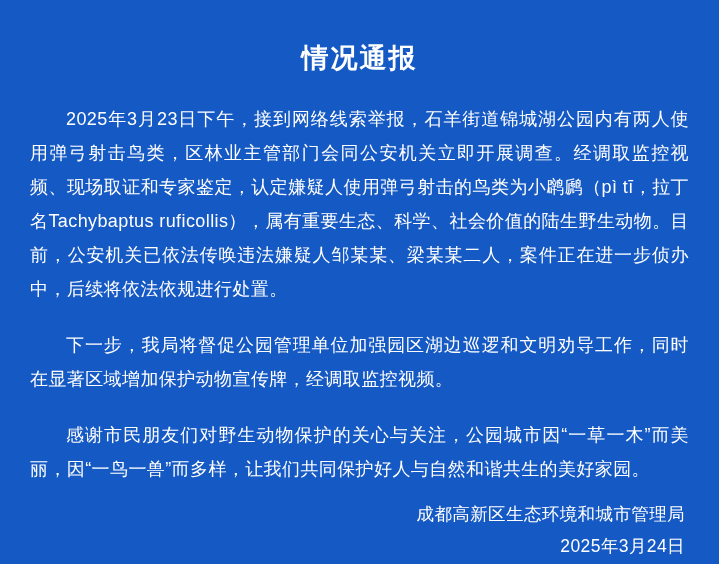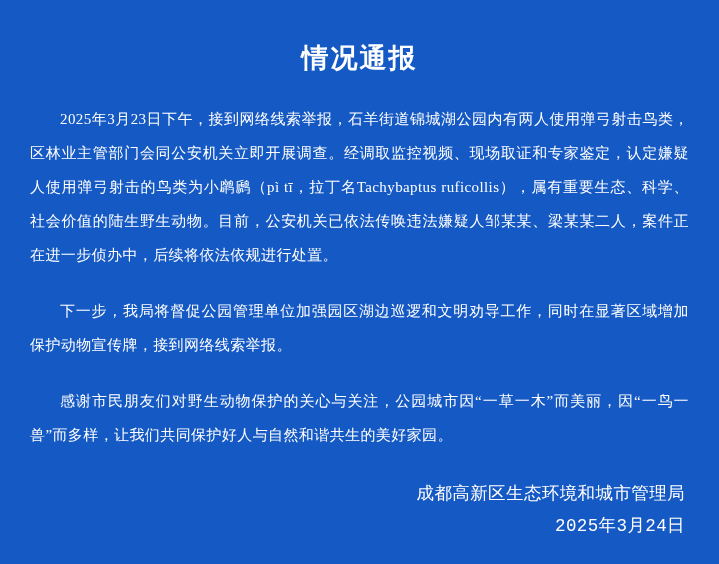--- a/index.html
+++ b/index.html
@@ -28,55 +28,53 @@
     font-weight: bold;
     letter-spacing: 2px;
     margin: 6px 0 26px 0;
     color: #ffffff;
   }
   .body-block {
     flex: 1 1 auto;
   }
   p.para {
     margin: 0 0 22px 0;
-    font-size: 15px;
+    font-size: 18px;
     line-height: 34px;
     text-align: justify;
     text-justify: inter-ideograph;
     text-indent: 2em;
     color: #ffffff;
     letter-spacing: 0.4px;
-    font-family: Liberation Serif, serif;
   }
   p.para:last-child {
     margin-bottom: 12px;
   }
   .sig {
     margin-top: auto;
     text-align: right;
     font-size: 17.5px;
     line-height: 32px;
     color: #ffffff;
     letter-spacing: 0.4px;
   }
   .sig div {
     padding-right: 4px;
-    font-family: Liberation Mono, monospace;
   }
 </style>
 </head>
 <body>
 
 <div class="notice">
 
   <div class="title">情况通报</div>
 
   <div class="body-block">
     <p class="para">2025年3月23日下午，接到网络线索举报，石羊街道锦城湖公园内有两人使用弹弓射击鸟类，区林业主管部门会同公安机关立即开展调查。经调取监控视频、现场取证和专家鉴定，认定嫌疑人使用弹弓射击的鸟类为小䴙䴘（pì tī，拉丁名Tachybaptus ruficollis），属有重要生态、科学、社会价值的陆生野生动物。目前，公安机关已依法传唤违法嫌疑人邹某某、梁某某二人，案件正在进一步侦办中，后续将依法依规进行处置。</p>
-    <p class="para">下一步，我局将督促公园管理单位加强园区湖边巡逻和文明劝导工作，同时在显著区域增加保护动物宣传牌，接到网络线索举报。</p>
+    <p class="para">下一步，我局将督促公园管理单位加强园区湖边巡逻和文明劝导工作，同时在显著区域增加保护动物宣传牌，经调取监控视频。</p>
     <p class="para">感谢市民朋友们对野生动物保护的关心与关注，公园城市因“一草一木”而美丽，因“一鸟一兽”而多样，让我们共同保护好人与自然和谐共生的美好家园。</p>
   </div>
 
   <div class="sig">
     <div>成都高新区生态环境和城市管理局</div>
     <div>2025年3月24日</div>
   </div>
 
 </div>
 

